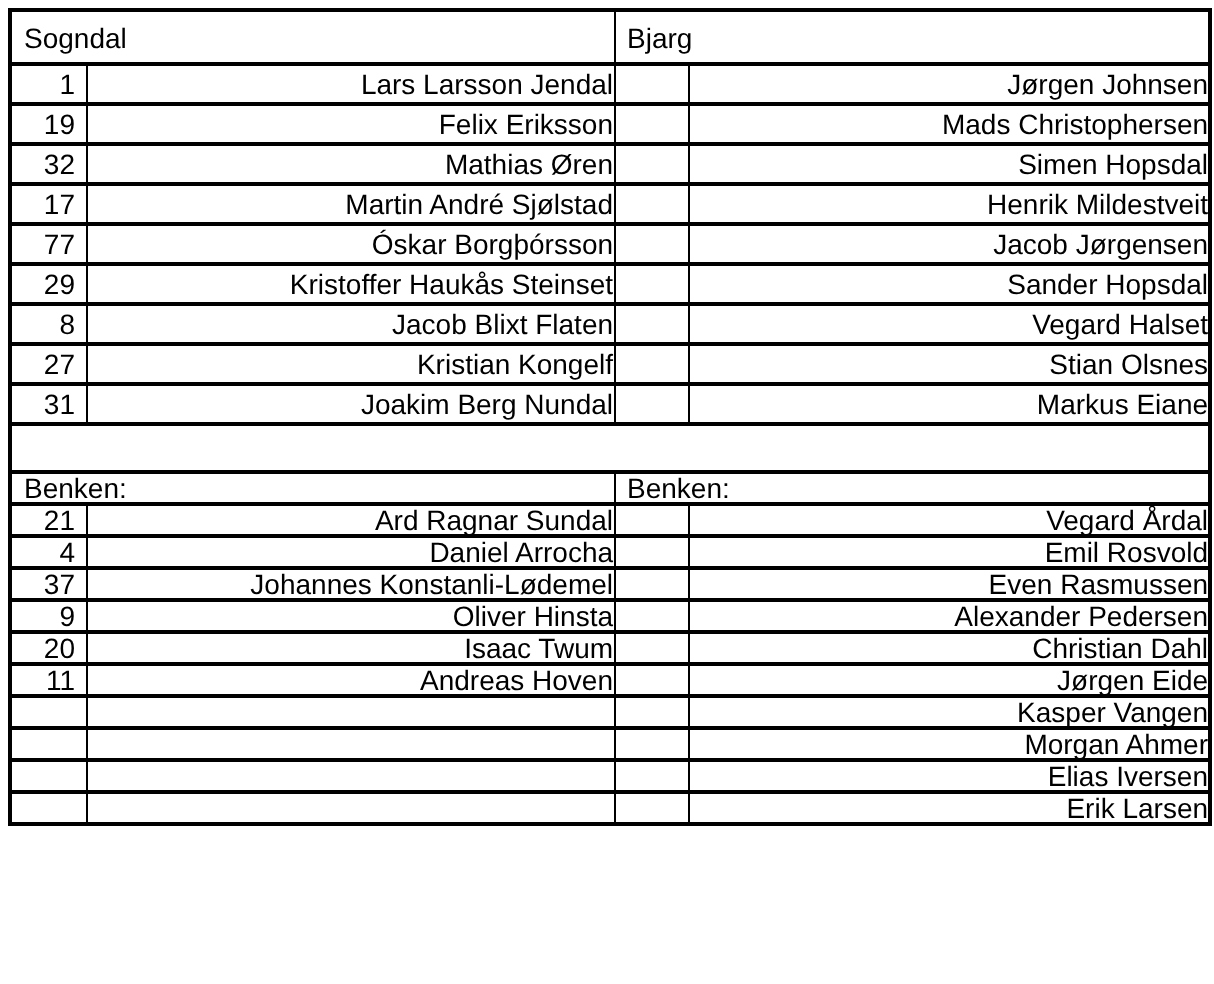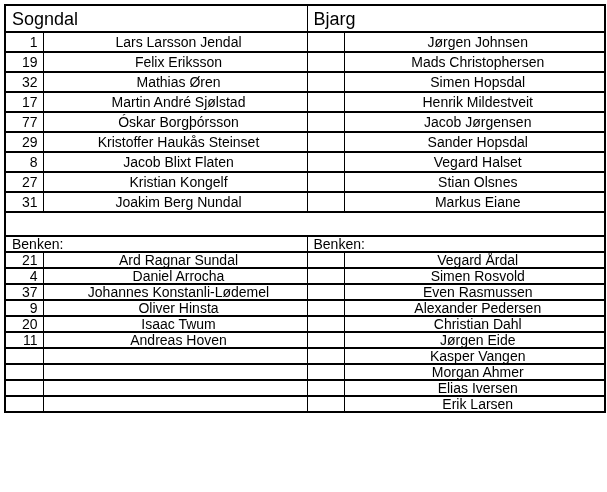--- a/index.html
+++ b/index.html
@@ -45,33 +45,33 @@
   tr.separator-row {
     height: 24px;
   }
   tr.bench-header-row {
     height: 14px;
   }
   tr.bench-row {
     height: 16px;
   }
   td.team-header {
-    font-size: 18px;
+    font-size: 14px;
     padding-left: 6px;
     font-weight: 400;
   }
   td.bench-header {
     padding-left: 6px;
   }
   td.num {
     text-align: right;
     padding-right: 5px;
   }
   td.name {
-    text-align: center;
+    text-align: right;
     padding-left: 7px;
   }
 </style>
 </head>
 <body>
 
 <table class="teamsheet">
   <colgroup>
     <col style="width:38px">
     <col style="width:264px">
@@ -153,21 +153,21 @@
       <tr class="bench-row">
         <td class="num">21</td>
         <td class="name">Ard Ragnar Sundal</td>
         <td class="num"></td>
         <td class="name">Vegard Årdal</td>
       </tr>
       <tr class="bench-row">
         <td class="num">4</td>
         <td class="name">Daniel Arrocha</td>
         <td class="num"></td>
-        <td class="name">Simen Rosvold</td>
+        <td class="name">Emil Rosvold</td>
       </tr>
       <tr class="bench-row">
         <td class="num">37</td>
         <td class="name">Johannes Konstanli-Lødemel</td>
         <td class="num"></td>
         <td class="name">Even Rasmussen</td>
       </tr>
       <tr class="bench-row">
         <td class="num">9</td>
         <td class="name">Oliver Hinsta</td>

